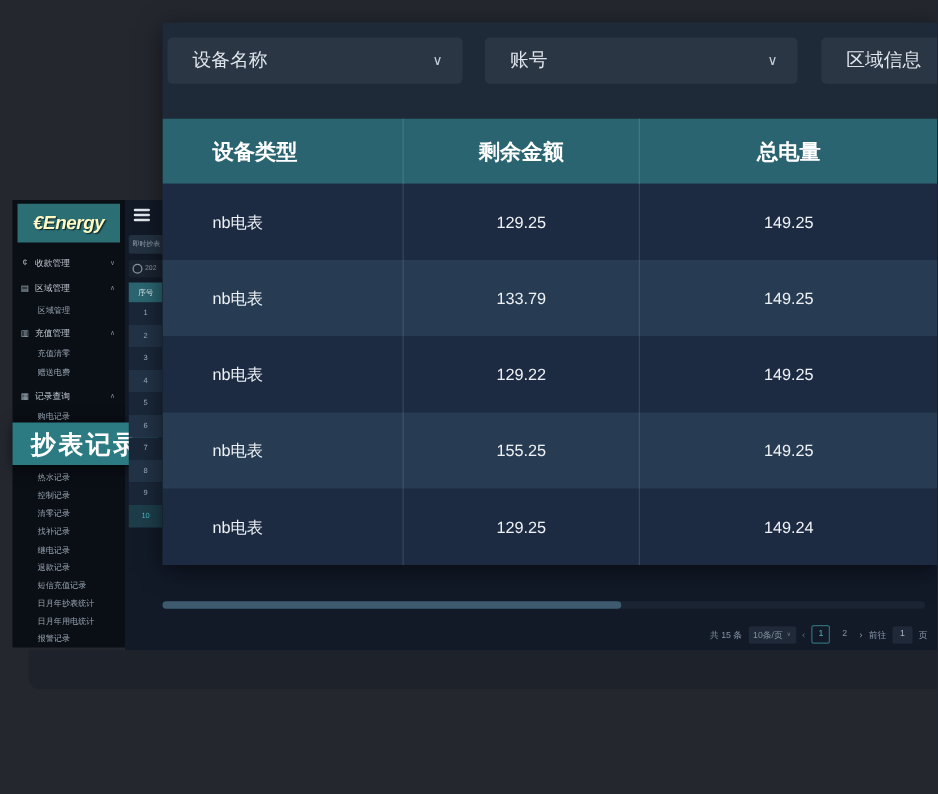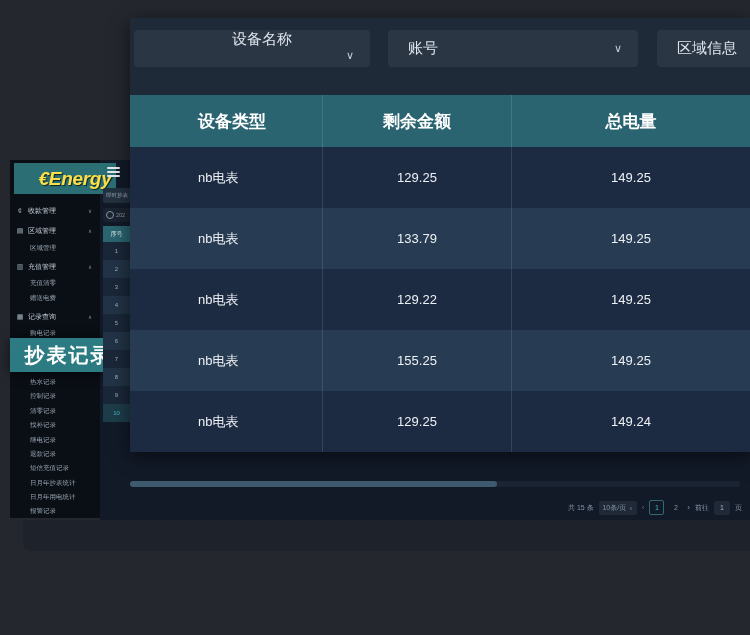--- a/index.html
+++ b/index.html
@@ -7,22 +7,22 @@
           font-family:"Liberation Sans","DejaVu Sans",sans-serif;}
   .abs{position:absolute;}
 
   
   #app-under{left:100px;top:160px;width:650px;height:360px;background:#121a28;}
   #bottom-band{left:23px;top:520px;width:727px;height:31px;background:#1e222a;border-radius:0 0 0 8px;}
 
   
   #sidebar{left:10px;top:160px;width:90px;height:358px;background:#0a0e15;}
   #logo{left:4px;top:3px;width:82px;height:31px;background:#2b6f75;display:flex;align-items:center;
-        justify-content:center;color:#fde047;font-size:19px;font-weight:bold;font-style:italic;
-        letter-spacing:-0.3px;text-shadow:1px 1px 1px #0c2326;padding-left:20px;}
+        justify-content:center;color:#fef9c3;font-size:15px;font-weight:bold;font-style:italic;
+        letter-spacing:-0.3px;text-shadow:1px 1px 1px #0c2326;}
   .sgroup{left:6px;width:80px;height:13px;display:flex;align-items:center;gap:4px;
           font-size:7px;color:#c4cdd7;}
   .sgroup .gicon{width:8px;font-size:7px;color:#9fb0bb;text-align:center;}
   .sgroup .chev{margin-left:auto;margin-right:4px;font-size:5.5px;color:#7d8893;}
   .ssub{left:20px;width:68px;height:12px;display:flex;align-items:center;
         font-size:6.5px;color:#98a5b1;white-space:nowrap;overflow:hidden;}
 
   
   #chip{left:10px;top:338px;width:117px;height:34px;background:#2d7b82;display:flex;align-items:center;
         justify-content:center;color:#ffffff;font-size:20px;font-weight:bold;letter-spacing:2px;
@@ -44,36 +44,36 @@
   .srow.odd{background:#1a2738;}
   .srow.even{background:#223347;}
   .srow.hl{background:#1d3d4a;color:#43bac6;}
 
   
   #overlay{left:130px;top:18px;width:620px;height:434px;background:#1f2a39;overflow:hidden;
            box-shadow:0 4px 18px rgba(0,0,0,.55);}
   .filter{height:37px;top:12px;background:#2b3645;border-radius:4px;display:flex;align-items:center;
           padding-left:20px;box-sizing:border-box;color:#dfe5ec;font-size:15px;}
   .filter .chev{margin-left:auto;margin-right:16px;font-size:11px;color:#c6cdd6;}
-  #filter-1{left:4px;width:236px;flex-direction:column;}
+  #filter-1{left:4px;width:236px;}
   #filter-2{left:258px;width:250px;gap:48px;}
   #filter-3{left:527px;width:116px;}
 
   #table{left:0;top:77px;width:620px;}
   .trow{display:grid;grid-template-columns:192px 189px 239px;width:620px;}
   .thead{height:52px;background:#2a6471;}
   .thead .cell{color:#ffffff;font-size:17px;font-weight:bold;}
   .thead .cell + .cell{border-left:1px solid #3e7785;}
   .drow{height:61px;}
   .drow.odd{background:#1d2b42;}
   .drow.even{background:#273c52;}
   .drow .cell{color:#edf1f5;font-size:13px;font-weight:500;}
   .drow .cell + .cell{border-left:1px solid rgba(130,165,180,0.22);}
   .cell{display:flex;align-items:center;justify-content:center;box-sizing:border-box;}
-  .cell.c1{justify-content:flex-start;padding-left:40px;margin-left:28px;}
+  .cell.c1{justify-content:flex-start;padding-left:40px;}
 
   
   #scroll-track{left:130px;top:481px;width:610px;height:6px;background:#1a2433;border-radius:3px;}
   #scroll-thumb{left:130px;top:481px;width:367px;height:6px;background:#3d5a6e;border-radius:3px;}
   #pager{right:8px;top:500px;height:15px;display:flex;align-items:center;gap:5px;
          font-size:7px;color:#8593a3;}
   .psel{width:38px;height:14px;background:#1f2937;border-radius:2px;display:flex;align-items:center;
         justify-content:center;gap:3px;}
   .psel .chev{font-size:5px;color:#6b7685;}
   .parrow{font-size:8px;color:#5d6979;}

